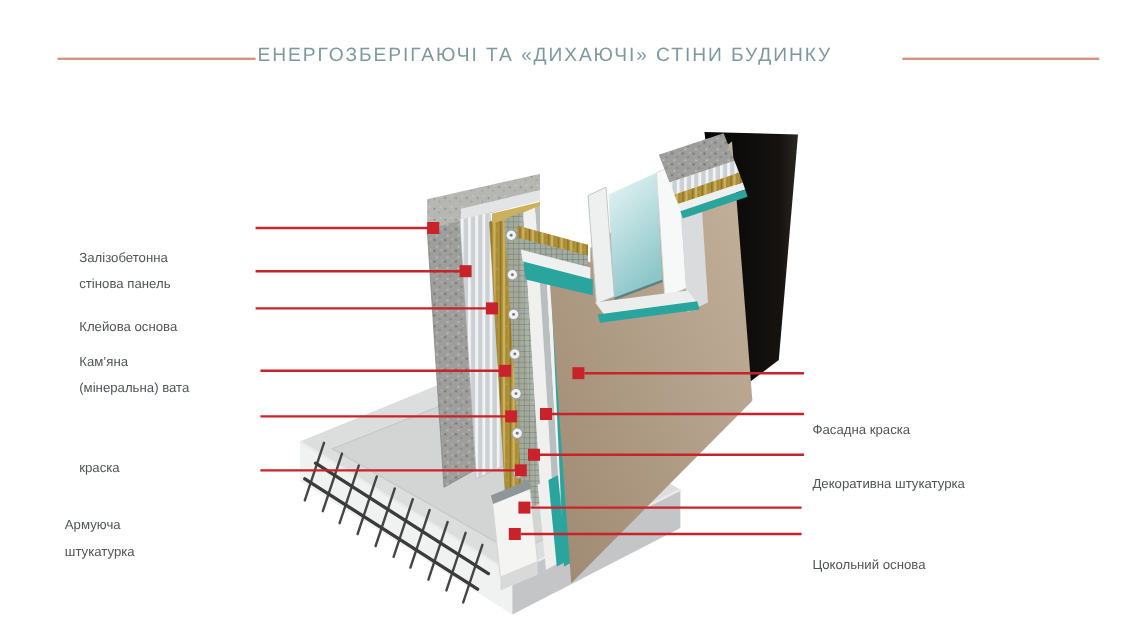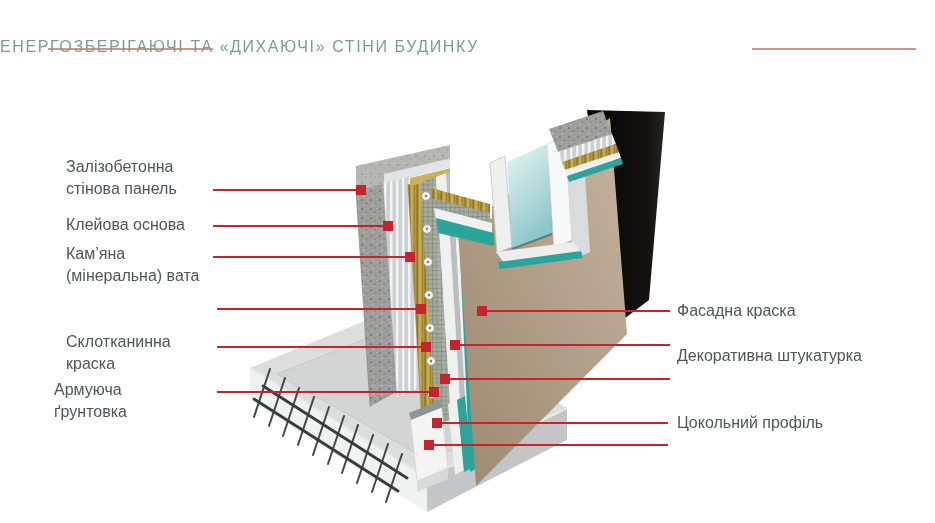--- a/index.html
+++ b/index.html
@@ -9,29 +9,30 @@
     --label-text:#515457;
   }
   *{margin:0;padding:0;box-sizing:border-box}
   html,body{background:#ffffff}
   .page{
     position:relative;width:935px;height:523px;background:#ffffff;overflow:hidden;
     font-family:"Liberation Sans", sans-serif;
   }
   .title-row{position:absolute;left:0;top:38px;width:935px;height:24px}
   .title{
-    position:absolute;left:0;top:0;width:908px;text-align:left;
+    position:absolute;left:0;top:0;width:908px;text-align:center;
     color:var(--title-text);font-size:16px;letter-spacing:1.6px;font-weight:400;
   }
   .title-line{position:absolute;top:10px;height:2px;background:var(--title-line)}
   .title-line.left{left:48px;width:165px}
   .title-line.right{left:752px;width:164px}
   .lbl{
-    position:absolute;color:var(--label-text);font-size:16px;line-height:22px;
+    position:absolute;color:var(--label-text);font-size:11px;line-height:22px;
     white-space:nowrap;
+    margin-top:48px;
   }
   .lbl span{display:block}
   svg.diagram{position:absolute;left:0;top:0}
   .leader{stroke:var(--accent-red);stroke-width:2}
   .sq{fill:var(--accent-red)}
 </style>
 </head>
 <body>
 
 <div class="page">
@@ -223,31 +224,30 @@
       <span>стінова панель</span>
   </div>
   <div class="lbl" style="left:66px;top:214px">
     <span>Клейова основа</span>
   </div>
   <div class="lbl" style="left:66px;top:243px">
     <span>Кам’яна</span>
       <span>(мінеральна) вата</span>
   </div>
   <div class="lbl" style="left:66px;top:331px">
-    <span>Склотканинна</span>
       <span>краска</span>
   </div>
   <div class="lbl" style="left:54px;top:379px">
     <span>Армуюча</span>
-      <span>ґрунтовка</span>
+      <span>штукатурка</span>
   </div>
 
   <div class="lbl" style="left:677px;top:300px">
     <span>Фасадна краска</span>
   </div>
   <div class="lbl" style="left:677px;top:345px">
     <span>Декоративна штукатурка</span>
   </div>
   <div class="lbl" style="left:677px;top:412px">
-    <span>Цокольний профіль</span>
+    <span>Цокольний основа</span>
   </div>
 
 </div>
 
 </body></html>

